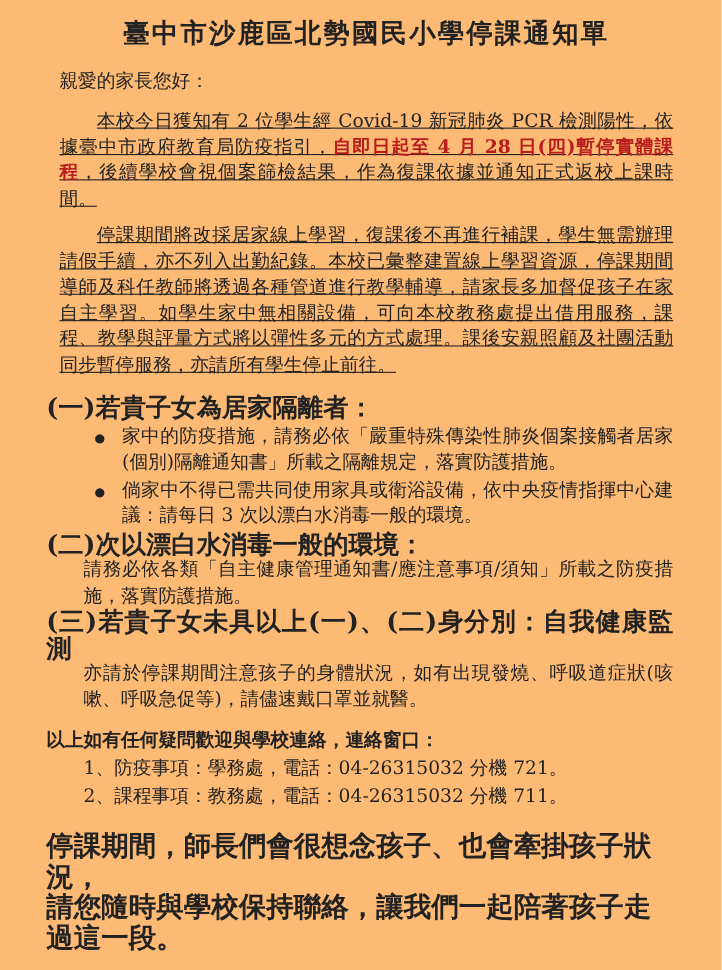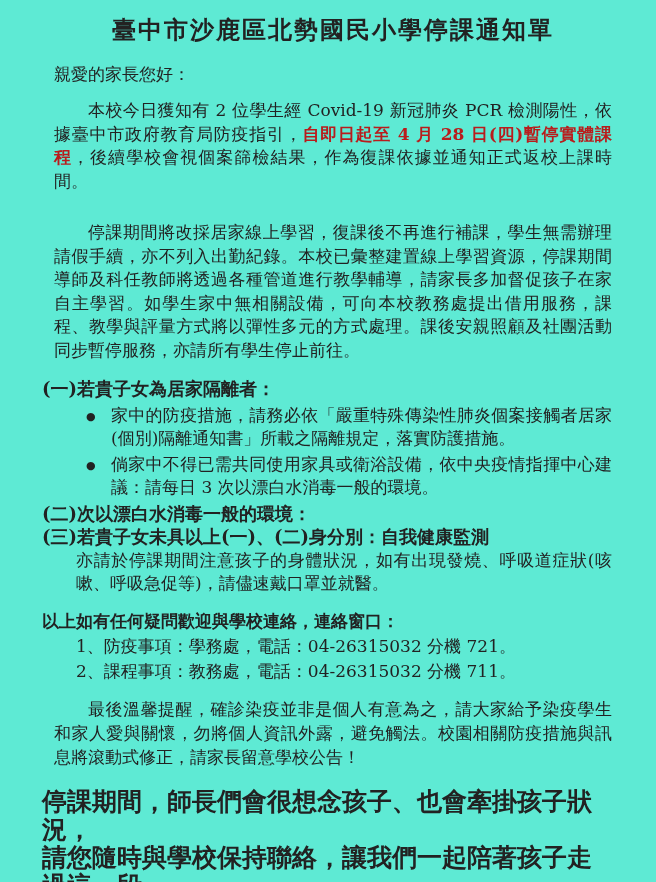--- a/index.html
+++ b/index.html
@@ -6,21 +6,21 @@
     margin: 0;
     padding: 0;
     background: #ffffff;
   }
   .page {
     position: relative;
     box-sizing: border-box;
     width: 656px;
     height: 882px;
     margin: 0 auto;
-    background: #5eead4;
+    background: #fdba74;
     color: #222222;
     font-family: "DejaVu Serif", "Liberation Serif", serif;
     padding: 14px 44px 0 54px;
     overflow: hidden;
   }
   .title {
     margin: 0;
     font-size: 24px;
     line-height: 32px;
     font-weight: bold;
@@ -32,31 +32,31 @@
     font-size: 17px;
     line-height: 23px;
   }
   .para {
     margin: 0;
     font-size: 17px;
     line-height: 23.5px;
     text-align: justify;
   }
   .indent { text-indent: 2em; }
-  .intro { margin-top: 13px; }
-  .p2 { margin-top: 28px; }
+  .intro { margin-top: 13px; text-decoration: underline; }
+  .p2 { margin-top: 10px; text-decoration: underline; }
   .hl {
     color: #b91c1c;
     font-weight: bold;
   }
   .section { margin: 0; }
   .sec1 { margin-top: 15px; }
   .sec-header {
     margin: 0 0 0 -12px;
-    font-size: 18px;
+    font-size: 23px;
     line-height: 23.5px;
     font-weight: bold;
     text-align: justify;
   }
   .bullet-list {
     list-style: none;
     margin: 3px 0 0 0;
     padding: 0;
   }
   .bullet-item {
@@ -130,29 +130,29 @@
       </li>
       <li class="bullet-item">
         <span class="bullet-marker">●</span>
         <span class="bullet-text">倘家中不得已需共同使用家具或衛浴設備，依中央疫情指揮中心建議：請每日 3 次以漂白水消毒一般的環境。</span>
       </li>
     </ul>
   </div>
 
   <div class="section sec2">
     <h2 class="sec-header">(二)次以漂白水消毒一般的環境：</h2>
+    <p class="sub-text">請務必依各類「自主健康管理通知書/應注意事項/須知」所載之防疫措施，落實防護措施。</p>
   </div>
 
   <div class="section sec3">
     <h2 class="sec-header">(三)若貴子女未具以上(一)、(二)身分別：自我健康監測</h2>
     <p class="sub-text">亦請於停課期間注意孩子的身體狀況，如有出現發燒、呼吸道症狀(咳嗽、呼吸急促等)，請儘速戴口罩並就醫。</p>
   </div>
 
   <h2 class="contact-header">以上如有任何疑問歡迎與學校連絡，連絡窗口：</h2>
   <p class="contact-item">1、防疫事項：學務處，電話：04-26315032 分機 721。</p>
   <p class="contact-item">2、課程事項：教務處，電話：04-26315032 分機 711。</p>
 
-  <p class="para indent closing">最後溫馨提醒，確診染疫並非是個人有意為之，請大家給予染疫學生和家人愛與關懷，勿將個人資訊外露，避免觸法。校園相關防疫措施與訊息將滾動式修正，請家長留意學校公告！</p>
 
   <p class="farewell farewell-first">停課期間，師長們會很想念孩子、也會牽掛孩子狀況，</p>
   <p class="farewell">請您隨時與學校保持聯絡，讓我們一起陪著孩子走過這一段。</p>
 
 </div>
 
 </body></html>

